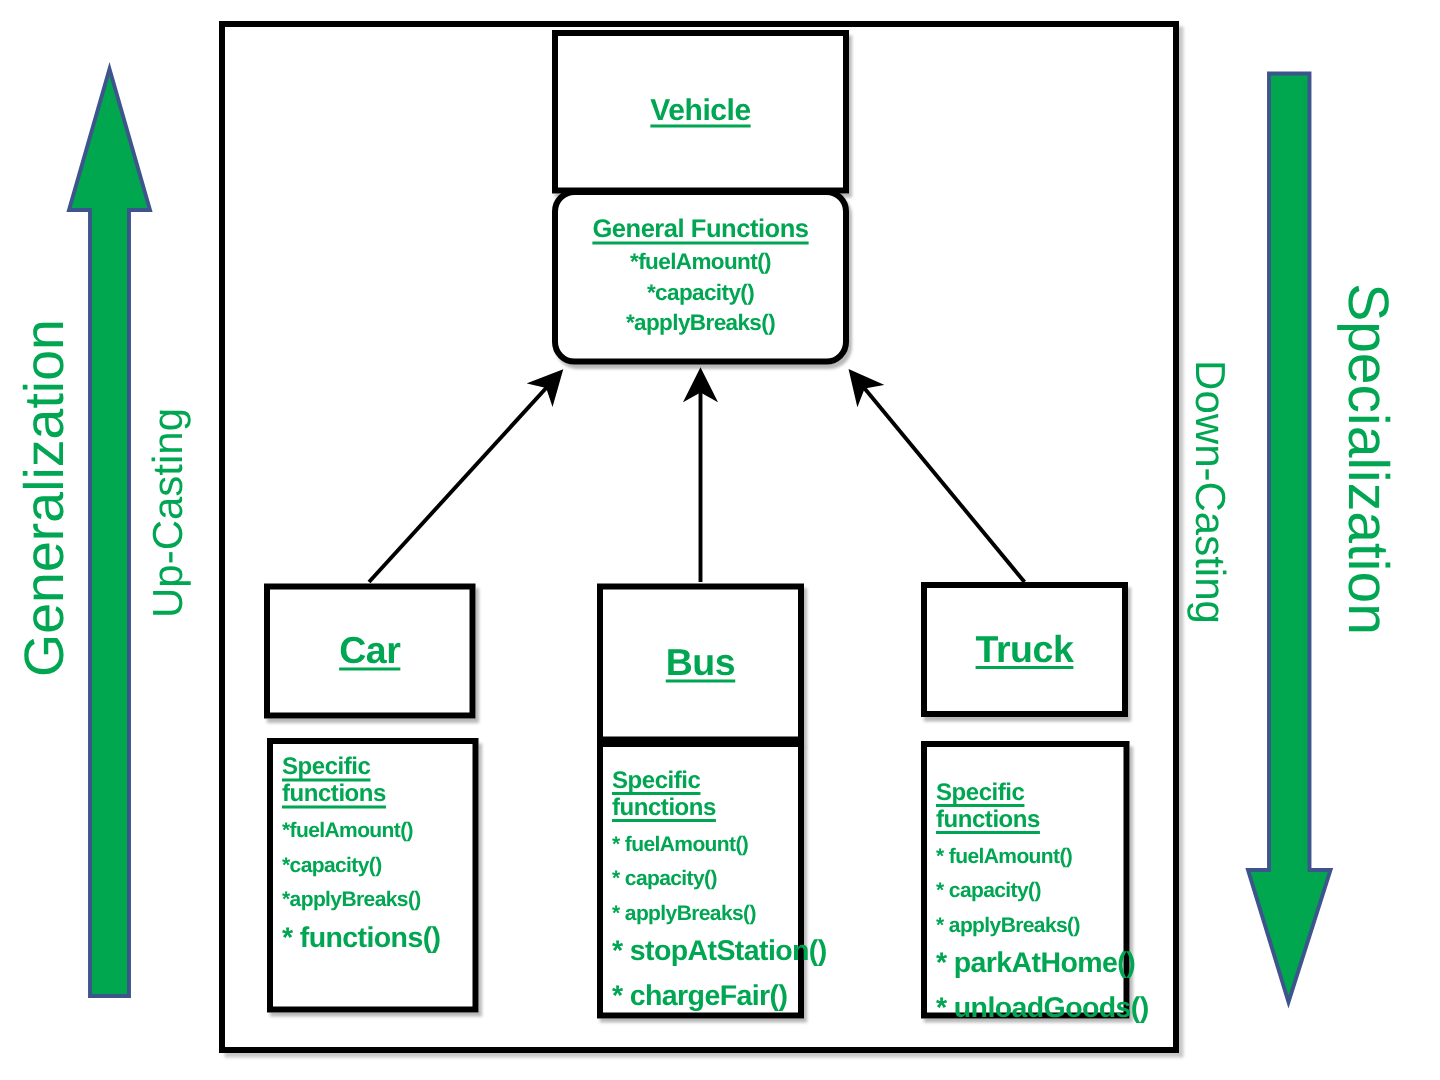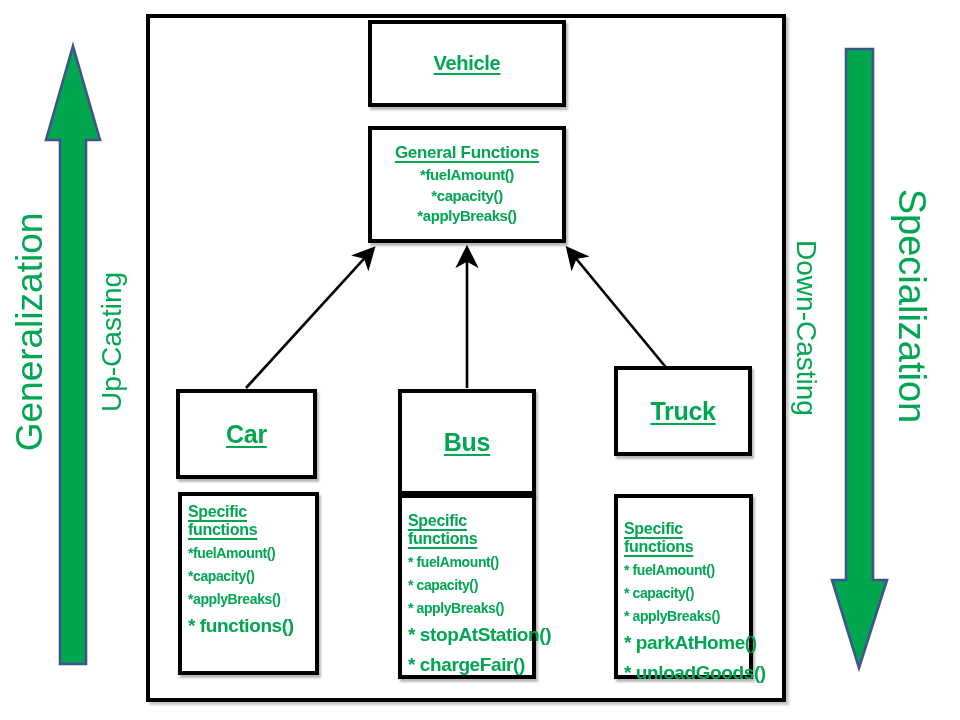--- a/index.html
+++ b/index.html
@@ -90,25 +90,25 @@
   <line x1="683" y1="388" x2="569" y2="250" stroke="#000000" stroke-width="2.6" marker-end="url(#blackArrow)"></line>
 </svg>
 
 <div class="side-label rot-ccw lbl-generalization">Generalization</div>
 <div class="side-label rot-ccw lbl-upcasting">Up-Casting</div>
 <div class="side-label rot-cw lbl-downcasting">Down-Casting</div>
 <div class="side-label rot-cw lbl-specialization">Specialization</div>
 
 <div class="dbox outer-box" style="left:146px; top:14px; width:640px; height:688px; background:transparent; box-shadow:3px 3px 2px rgba(0,0,0,0.22);"></div>
 
-<div class="dbox center-text" style="left:368px; top:20px; width:198px; height:87px;">
+<div class="dbox center-text" style="left:368px; top:20px; width:198px; height:109px;">
   <span class="title-underline vehicle-title">Vehicle</span>
 </div>
 
-<div class="dbox" style="left:368px; top:126px; width:198px; height:117px;">
+<div class="dbox" style="left:368px; top:126px; width:198px; height:117px;border-radius:15px;">
   <div class="gen-box-content">
     <span class="title-underline gen-heading">General Functions</span>
     <div class="gen-item">*fuelAmount()</div>
     <div class="gen-item">*capacity()</div>
     <div class="gen-item">*applyBreaks()</div>
   </div>
 </div>
 
 <div class="dbox center-text" style="left:176px; top:389px; width:141px; height:90px;">
   <span class="title-underline class-title">Car</span>
@@ -130,21 +130,21 @@
   <div class="spec-content" style="padding-top:14px;">
     <span class="title-underline spec-heading">Specific functions</span>
     <div class="spec-item-small">* fuelAmount()</div>
     <div class="spec-item-small">* capacity()</div>
     <div class="spec-item-small">* applyBreaks()</div>
     <div class="spec-item-big">* stopAtStation()</div>
     <div class="spec-item-big">* chargeFair()</div>
   </div>
 </div>
 
-<div class="dbox center-text" style="left:614px; top:366px; width:138px; height:90px;">
+<div class="dbox center-text" style="left:614px; top:388px; width:138px; height:90px;">
   <span class="title-underline class-title">Truck</span>
 </div>
 <div class="dbox" style="left:614px; top:494px; width:139px; height:185px;">
   <div class="spec-content" style="padding-top:22px;">
     <span class="title-underline spec-heading">Specific functions</span>
     <div class="spec-item-small">* fuelAmount()</div>
     <div class="spec-item-small">* capacity()</div>
     <div class="spec-item-small">* applyBreaks()</div>
     <div class="spec-item-big">* parkAtHome()</div>
     <div class="spec-item-big">* unloadGoods()</div>

